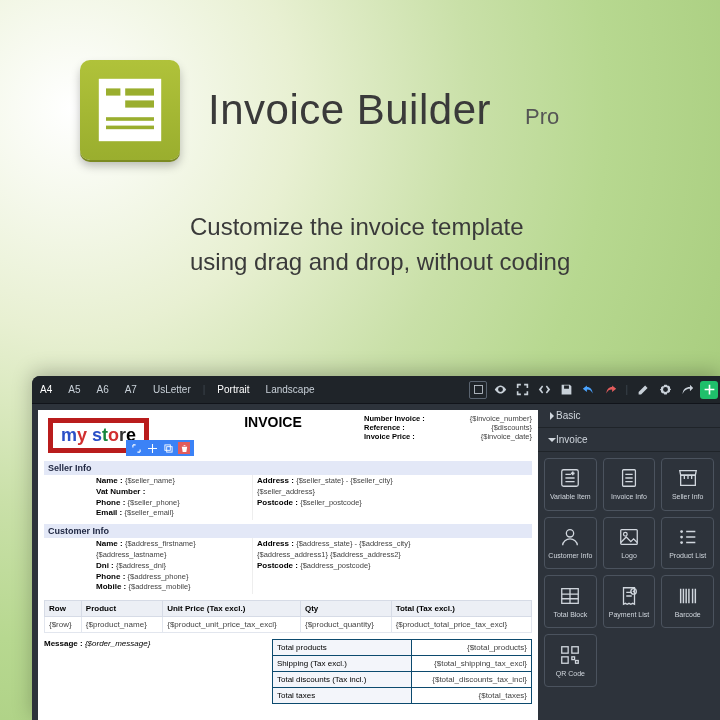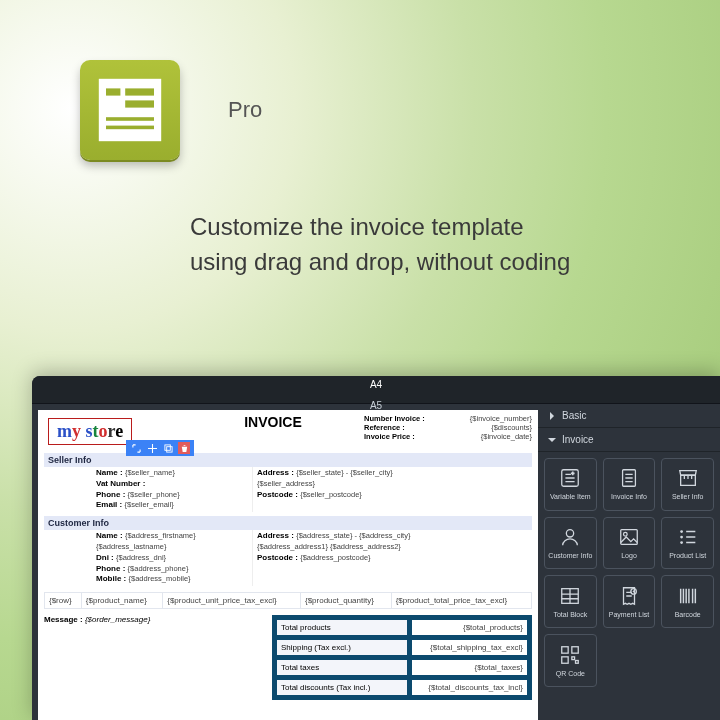--- a/index.html
+++ b/index.html
@@ -24,21 +24,21 @@
 
   
   .app {
     position: absolute; left: 32px; right: 0; bottom: 0;
     height: 344px; background: #2d333b; border-radius: 8px 0 0 0;
     box-shadow: 0 -4px 20px rgba(0,0,0,.25);
     display: flex; flex-direction: column; overflow: hidden;
   }
   .toolbar {
     height: 28px; background: #1f2429; display: flex; align-items: center;
-    font-size: 10px; color: #c9d1d9; padding: 0 2px; gap: 4px; border-bottom: 1px solid #11141a; flex-direction: column;
+    font-size: 10px; color: #c9d1d9; padding: 0 2px; gap: 4px; border-bottom: 1px solid #11141a;
   }
   .toolbar .seg { padding: 3px 6px; cursor: pointer; border-radius: 2px; }
   .toolbar .seg.active { color: #fff; }
   .toolbar .sep { color: #3e4750; margin: 0 2px; }
   .toolbar .spacer { flex: 1; }
   .toolbar .ico { width: 18px; height: 18px; display: flex; align-items: center; justify-content: center; cursor: pointer; fill: #c9d1d9; }
   .toolbar .ico svg { width: 13px; height: 13px; }
   .toolbar .ico.box { border: 1px solid #5a6470; border-radius: 2px; }
   .toolbar .plus { background: #1fbf6b; border-radius: 3px; }
   .toolbar .plus svg { fill: #fff; }
@@ -46,22 +46,22 @@
   .toolbar .blue svg { fill: #4aa3ff; }
 
   .workspace { flex: 1; display: flex; min-height: 0; }
 
   
   .canvas { flex: 1; background: #fff; margin: 6px 0 0 6px; font-size: 8.5px; color: #000; overflow: hidden; position: relative; }
   .canvas table { border-collapse: collapse; }
   .hdr-row { display: flex; }
   .hdr-row > div { padding: 4px 6px; }
   .store-logo {
-    font-family: Liberation Serif, serif; font-size: 18px; font-weight: bold;
-    border: 1px solid #b91c1c; padding: 2px 8px; display: inline-block; margin: 4px 0 0 4px;
+    font-family: Liberation Sans, sans-serif; font-size: 18px; font-weight: bold;
+    border: 5px solid #b91c1c; padding: 2px 8px; display: inline-block; margin: 4px 0 0 4px;
   }
   .store-logo b:nth-child(1){color:#2b50c7}.store-logo b:nth-child(2){color:#d12f2f}.store-logo b:nth-child(3){color:#e8a60b}.store-logo b:nth-child(4){color:#2b50c7}.store-logo b:nth-child(5){color:#18853d}.store-logo b:nth-child(6){color:#d12f2f}.store-logo b:nth-child(7){color:#333}
   .inv-title { font-size: 14px; font-weight: bold; text-align: center; flex: 1; padding-top: 10px; }
   .meta { font-size: 7.5px; line-height: 1.2; padding: 2px 4px 0 0; width: 180px; }
   .meta div { display: flex; justify-content: space-between; }
   .meta .v { color: #555; padding-left: 16px; }
 
   .mini-toolbar { position: absolute; left: 88px; top: 30px; background: #3b82f6; padding: 2px 4px; display: flex; gap: 4px; }
   .mini-toolbar span { width: 12px; height: 12px; display: flex; align-items: center; justify-content: center; }
   .mini-toolbar svg { width: 9px; height: 9px; fill: #fff; }
@@ -74,30 +74,30 @@
   .kv .l { width: 160px; margin-left: 48px; }
   .kv .l b { color: #000; }
   .kv .l i, .kv .r i, .meta .v { font-style: normal; color: #444; font-size: 7.5px; }
   .kv .r { flex: 1; border-left: 1px solid #eee; }
 
   .ptable { width: calc(100% - 12px); margin: 6px 6px 0 6px; font-size: 8px; }
   .ptable th { background: #eceff5; text-align: left; padding: 3px 4px; border: 1px solid #d6dbe6; font-weight: bold; }
   .ptable td { padding: 3px 4px; border: 1px solid #e2e6ee; color: #444; }
 
   .totals { width: 260px; margin: 6px 6px 0 auto; font-size: 8px; }
-  .totals td { border: 5px solid #0c4a6e; padding: 3px 4px; }
+  .totals td { border: 1px solid #0c4a6e; padding: 3px 4px; }
   .totals td:first-child { background: #f3f5fa; }
   .totals td:last-child { color: #444; text-align: right; width: 120px; }
 
   .msg { margin: 6px 6px 0 6px; font-size: 8px; }
   .msg b { font-weight: bold; }
 
   
   .side { width: 182px; background: #2d333b; color: #d1d7de; font-size: 10px; display: flex; flex-direction: column; }
-  .acc { padding: 6px 10px; border-bottom: 1px solid #1f2429; cursor: pointer; display: flex; align-items: center; gap: 6px; }
+  .acc { padding: 6px 10px; border-bottom: 1px solid #1f2429; cursor: pointer; display: flex; align-items: center; }
   .acc svg { width: 8px; height: 8px; fill: #d1d7de; }
   .grid { flex: 1; display: grid; grid-template-columns: repeat(3, 1fr); gap: 6px; padding: 6px; align-content: start; }
   .card { border: 1px solid #4b535e; border-radius: 4px; aspect-ratio: 1/1; display: flex; flex-direction: column; align-items: center; justify-content: center; gap: 4px; cursor: pointer; }
   .card svg { width: 22px; height: 22px; fill: none; stroke: #d1d7de; stroke-width: 1.4; }
   .card span { font-size: 7px; text-align: center; line-height: 1.1; padding: 0 2px; }
 </style>
 </head>
 <body>
 
 <div class="hero">
@@ -106,20 +106,21 @@
       <svg viewBox="0 0 60 60">
           <rect x="4" y="4" width="52" height="52" fill="#fff"></rect>
           <rect x="10" y="12" width="12" height="6" fill="#9aae2e"></rect>
           <rect x="26" y="12" width="24" height="6" fill="#9aae2e"></rect>
           <rect x="26" y="22" width="24" height="6" fill="#9aae2e"></rect>
           <rect x="10" y="36" width="40" height="3" fill="#9aae2e"></rect>
           <rect x="10" y="43" width="40" height="3" fill="#9aae2e"></rect>
         </svg>
     </div>
     <div class="title-row">
+      <h1>Invoice Builder</h1>
       <span>Pro</span>
     </div>
   </div>
   <div class="subtitle">
     <div>Customize the invoice template</div>
     <div>using drag and drop, without coding</div>
   </div>
 </div>
 
 <div class="app">
@@ -269,20 +270,27 @@
           <div class="r">
             <div><b>Address :</b> <i>{$address_state} - {$address_city}</i></div>
             <div><i>{$address_address1} {$address_address2}</i></div>
             <div><b>Postcode :</b> <i>{$address_postcode}</i></div>
           </div>
         </div>
       </div>
 
       <table class="ptable">
         <tbody>
+            <tr>
+          <th>Row</th>
+              <th>Product</th>
+              <th>Unit Price (Tax excl.)</th>
+              <th>Qty</th>
+              <th>Total (Tax excl.)</th>
+        </tr>
         <tr>
           <td>{$row}</td>
               <td>{$product_name}</td>
               <td>{$product_unit_price_tax_excl}</td>
               <td>{$product_quantity}</td>
               <td>{$product_total_price_tax_excl}</td>
         </tr>
       </tbody>
         </table>
 
@@ -294,26 +302,26 @@
           <tbody>
               <tr>
                 <td>Total products</td>
                 <td>{$total_products}</td>
               </tr>
           <tr>
                 <td>Shipping (Tax excl.)</td>
                 <td>{$total_shipping_tax_excl}</td>
               </tr>
           <tr>
+                <td>Total discounts (Tax incl.)</td>
+                <td>{$total_discounts_tax_incl}</td>
+              </tr>
+          <tr>
                 <td>Total taxes</td>
                 <td>{$total_taxes}</td>
-              </tr>
-          <tr>
-                <td>Total discounts (Tax incl.)</td>
-                <td>{$total_discounts_tax_incl}</td>
               </tr>
         </tbody>
           </table>
       </div>
     </div>
 
     <div class="side">
       <div class="acc">
         <svg viewBox="0 0 8 8">
             <path d="M2 0l4 4-4 4z"></path>

